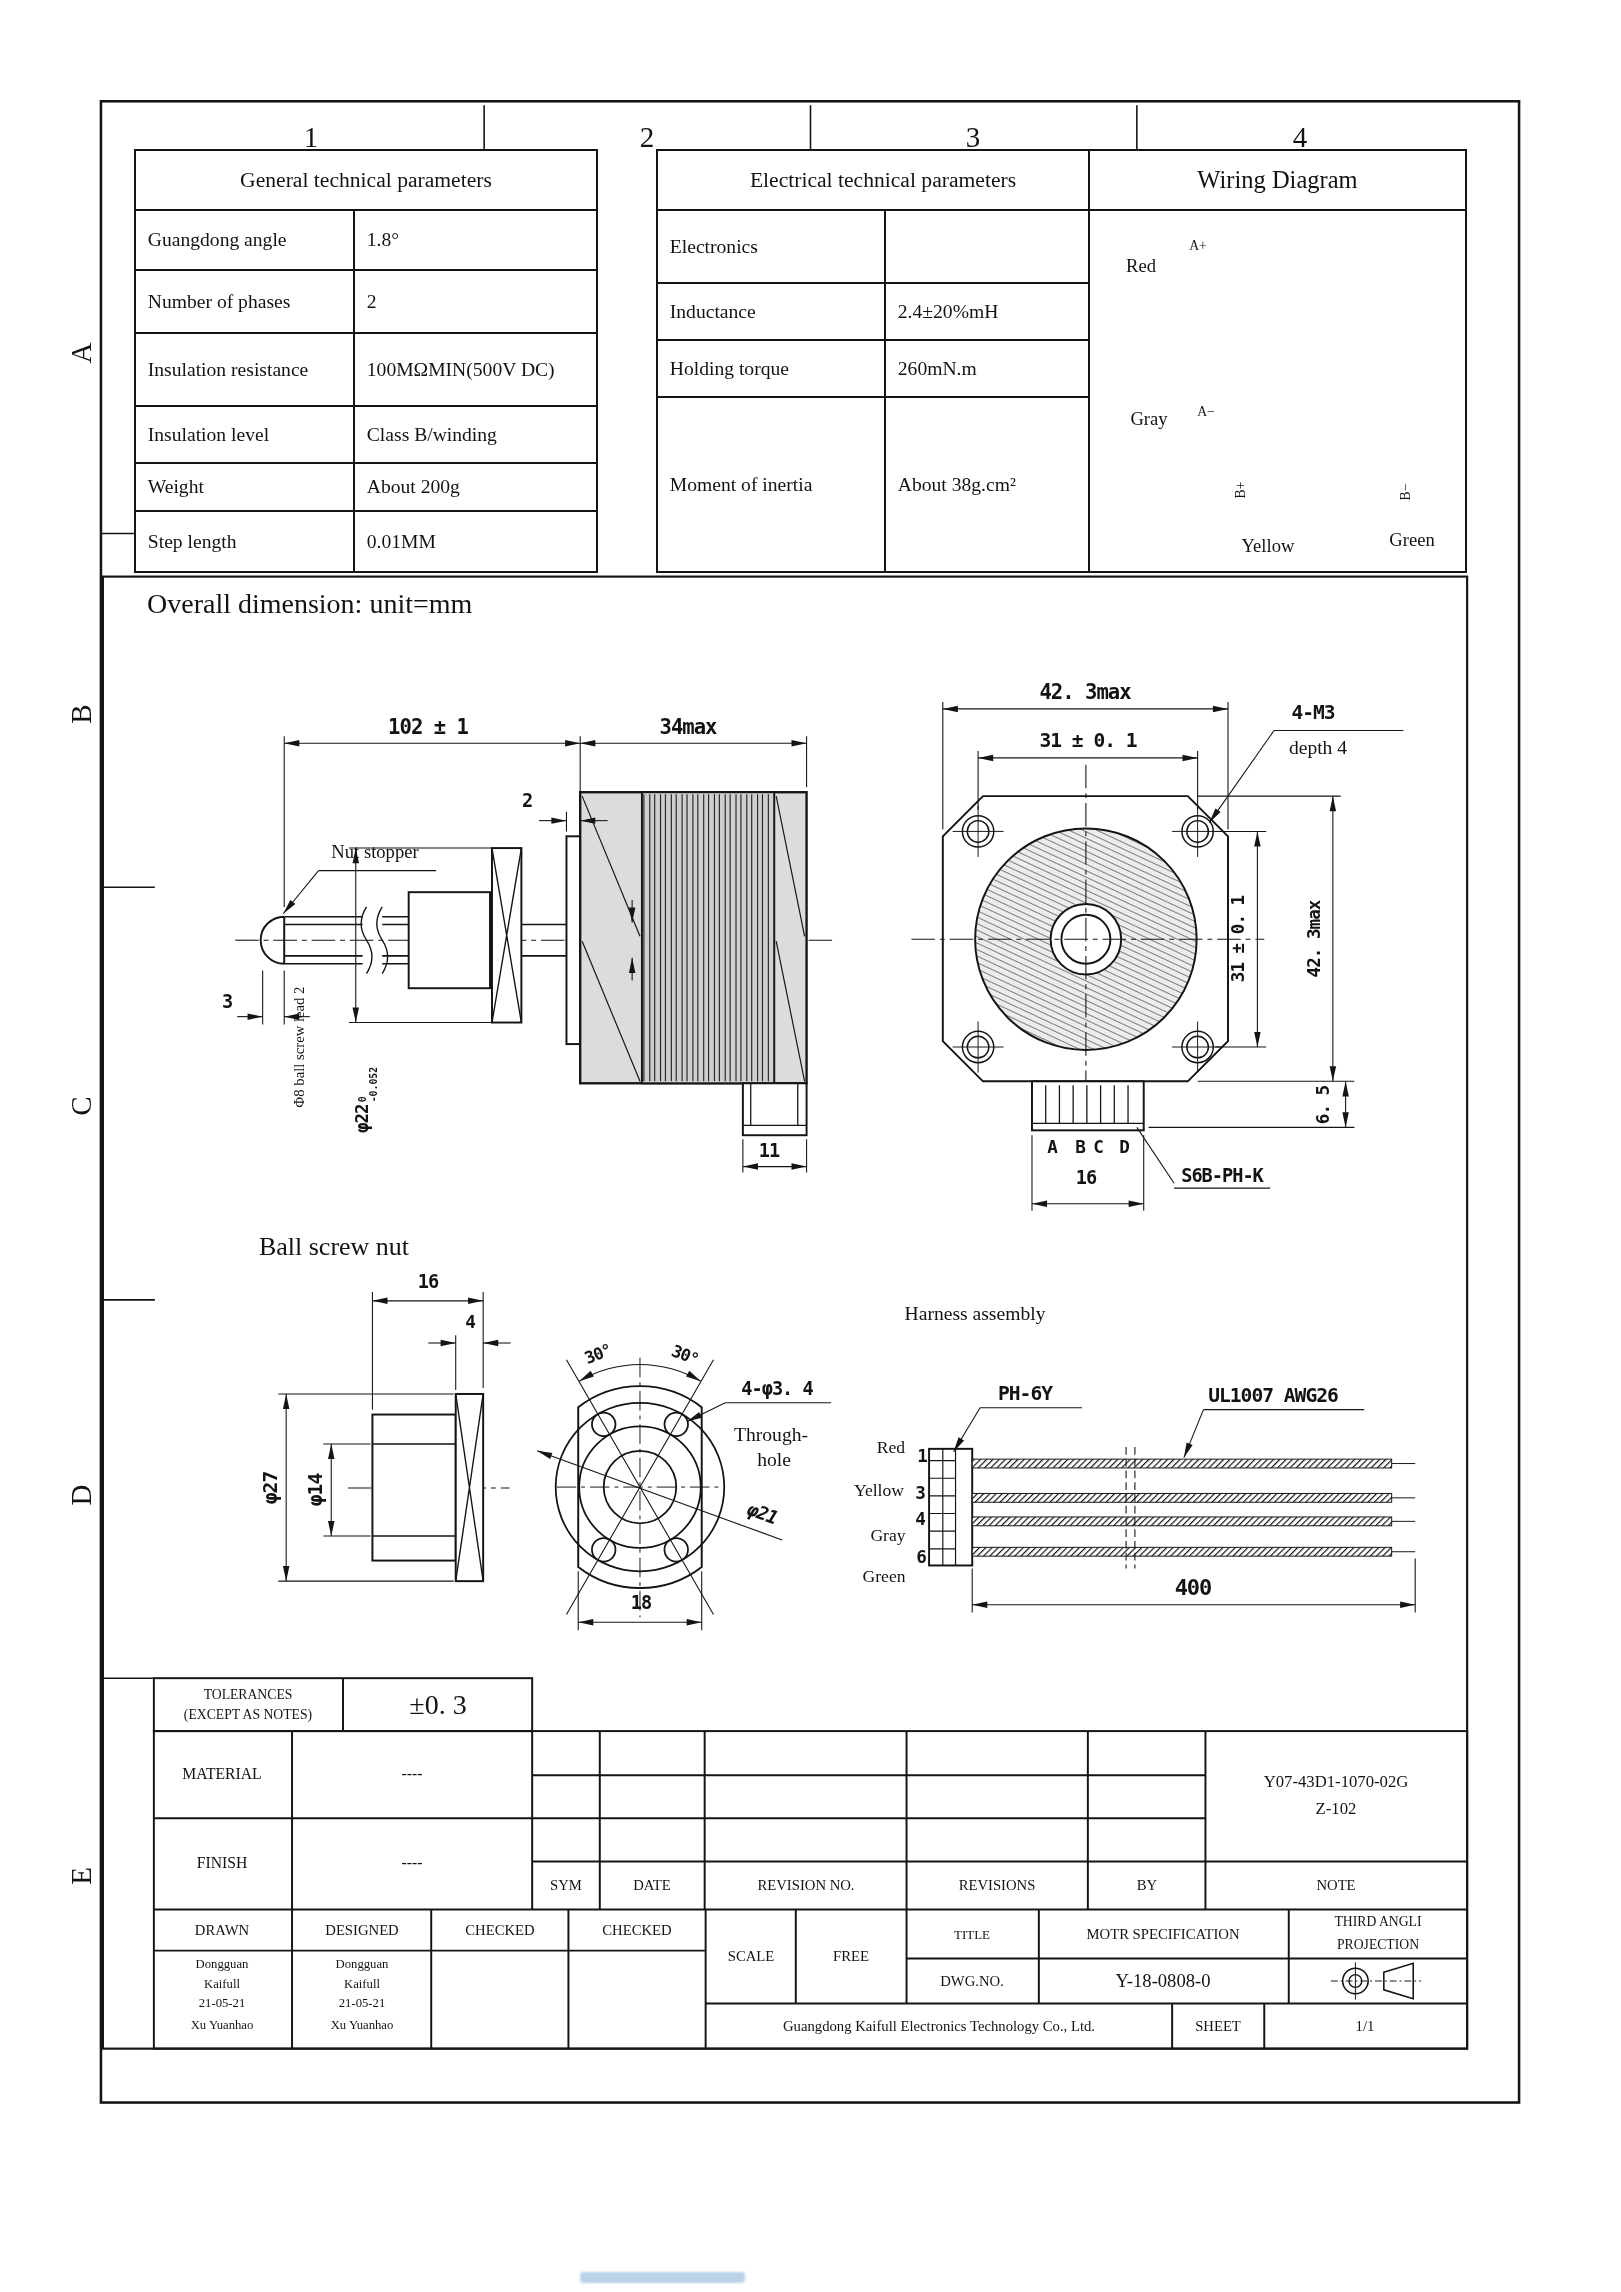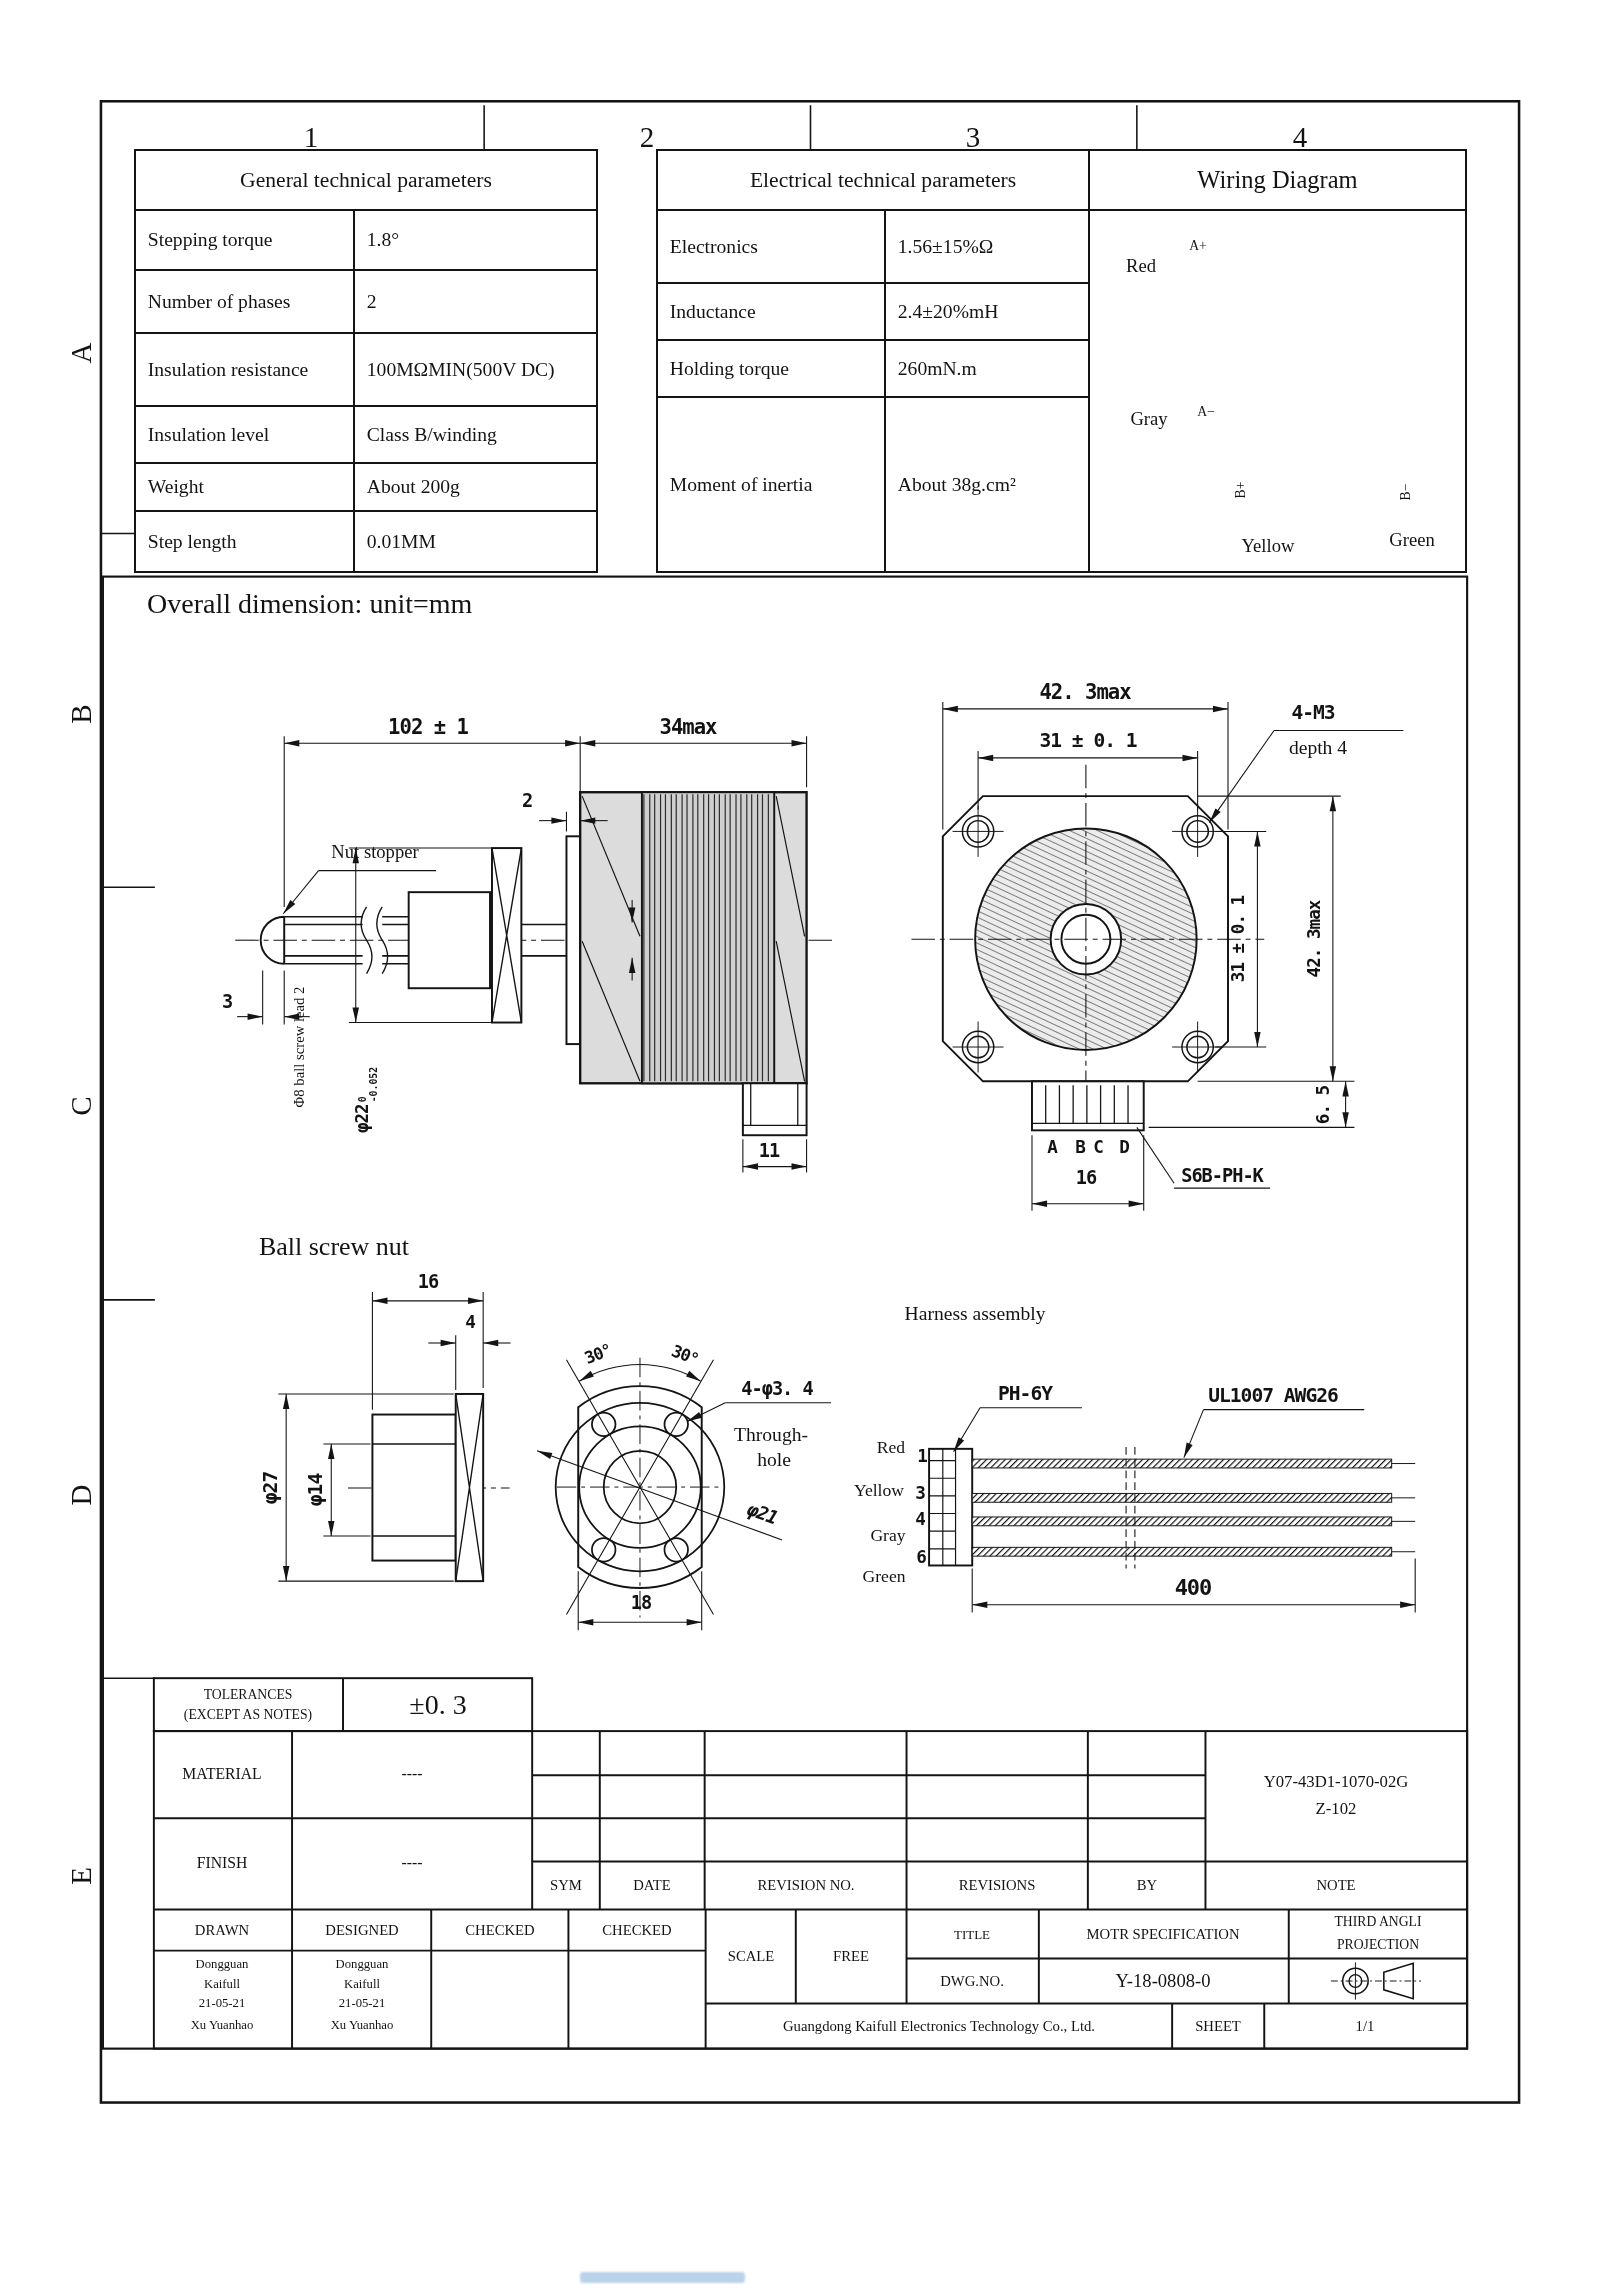--- a/index.html
+++ b/index.html
@@ -213,21 +213,21 @@
 <span class="t" style="left:1300px;top:137px;font-size:29px">4</span>
 <span class="t rot" style="left:81px;top:353px;font-size:29px">A</span>
 <span class="t rot" style="left:81px;top:714px;font-size:29px">B</span>
 <span class="t rot" style="left:81px;top:1106px;font-size:29px">C</span>
 <span class="t rot" style="left:81px;top:1495px;font-size:29px">D</span>
 <span class="t rot" style="left:81px;top:1876px;font-size:29px">E</span>
 
 <div class="tbl" style="left:134px;top:149px;width:464px;height:424px">
   <div class="th">General technical parameters</div>
   <div class="trow" style="height:60px">
-        <div class="tlab" style="width:219px">Stepping torque</div>
+        <div class="tlab" style="width:219px">Guangdong angle</div>
         <div class="tval">1.8°</div>
       </div>
   <div class="trow" style="height:63px">
         <div class="tlab" style="width:219px">Number of phases</div>
         <div class="tval">2</div>
       </div>
   <div class="trow" style="height:73px">
         <div class="tlab" style="width:219px">Insulation resistance</div>
         <div class="tval">100MΩMIN(500V DC)</div>
       </div>
@@ -242,21 +242,20 @@
   <div class="trow">
         <div class="tlab" style="width:219px">Step length</div>
         <div class="tval">0.01MM</div>
       </div>
 </div>
 
 <div class="tbl" style="left:656px;top:149px;width:454px;height:424px">
   <div class="th">Electrical technical parameters</div>
   <div class="trow" style="height:73px">
         <div class="tlab" style="width:228px">Electronics</div>
-        <div class="tval">1.56±15%Ω</div>
       </div>
   <div class="trow" style="height:57px">
         <div class="tlab" style="width:228px">Inductance</div>
         <div class="tval">2.4±20%mH</div>
       </div>
   <div class="trow" style="height:57px">
         <div class="tlab" style="width:228px">Holding torque</div>
         <div class="tval">260mN.m</div>
       </div>
   <div class="trow">

